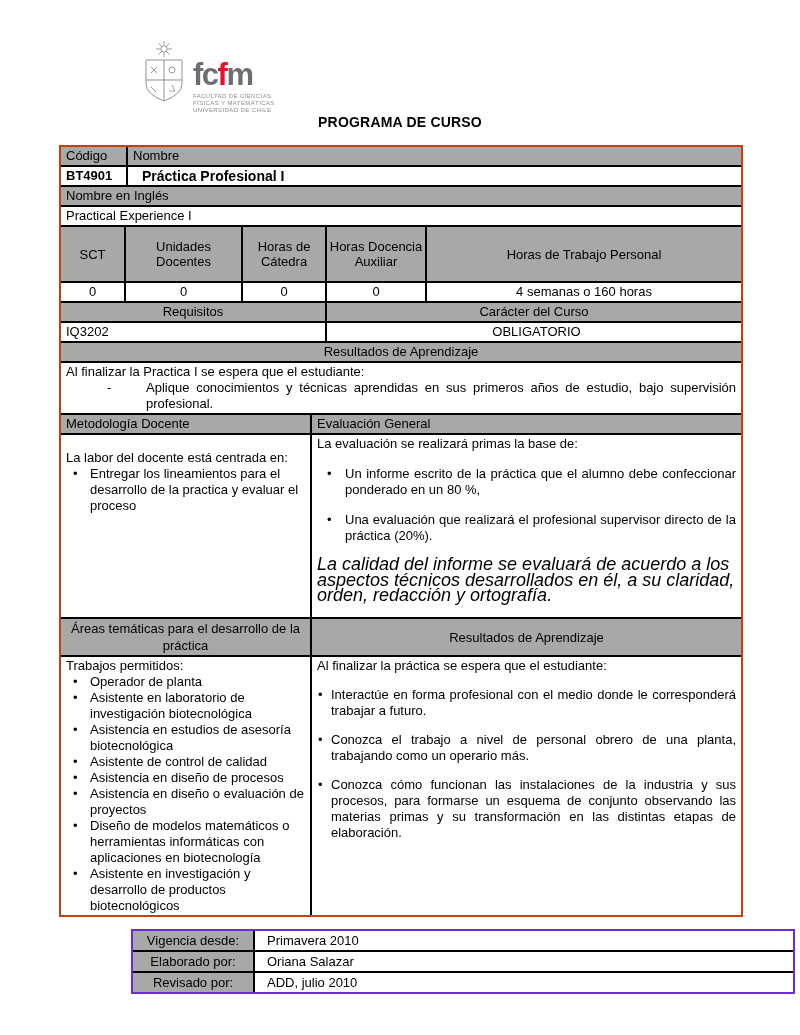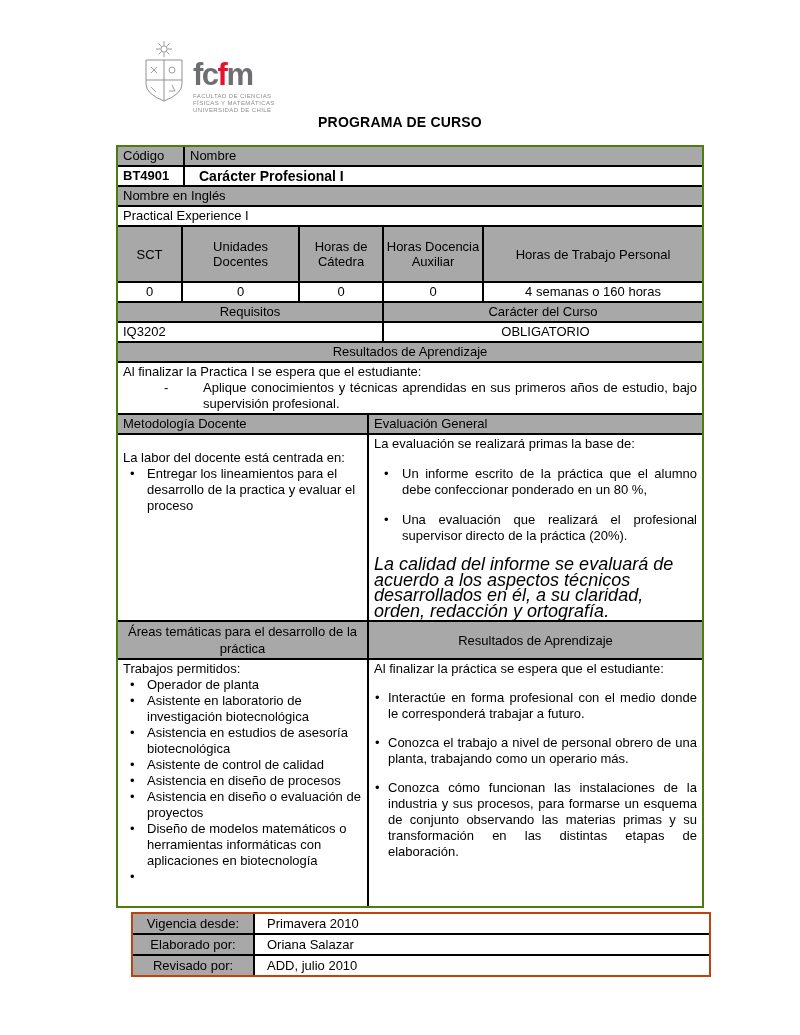--- a/index.html
+++ b/index.html
@@ -13,21 +13,21 @@
   .header { position:relative; height:145px; }
   .logo { position:absolute; left:139px; top:40px; display:flex; align-items:flex-start; }
   .shield { width:50px; height:64px; }
   .logo-right { margin-left:4px; padding-top:20px; }
   .fcfm { font-weight:bold; font-size:31px; line-height:30px; letter-spacing:-1.5px; color:#6d6e71; }
   .fcfm .mid { color:#e8112d; }
   .logo-sub { margin-top:3px; font-size:6px; line-height:7px; letter-spacing:0.4px; color:#8a8c8e; white-space:pre-line; }
   .doc-title { position:absolute; top:114px; left:0; width:100%; text-align:center; font-weight:bold; font-size:14px; letter-spacing:0.2px; }
 
   
-  .tbl { margin-left:116px; width:588px; border:2px solid #4d7c0f; background:#fff; }
+  .tbl { margin-left:59px; width:684px; border:2px solid #c2410c; background:#fff; }
   .row { display:grid; }
   .row + .row { border-top:2px solid #000; }
   .cell { border-right:2px solid #000; padding:1px 5px; line-height:16px; min-width:0; }
   .cell:last-child { border-right:none; }
   .hdr { background:#a8a8a8; }
   .ctr { text-align:center; }
   .jst { text-align:justify; }
   .bold { font-weight:bold; }
 
   .g-codigo { grid-template-columns:67px 1fr; }
@@ -52,21 +52,21 @@
   .r2 .bm { flex:0 0 14px; padding-left:1px; }
 
   .mt14 { margin-top:14px; }
   .mt13 { margin-top:13px; }
   .cell-met { min-height:182px; }
   .cell-areas { min-height:246px; }
   .note { font-style:italic; font-size:18px; line-height:15.5px; margin-top:13px; }
   .hdr-areas { display:flex; align-items:center; justify-content:center; text-align:center; line-height:17px; min-height:36px; }
 
   
-  .ftbl { margin-left:131px; margin-top:4px; width:580px; border:2px solid #c2410c; }
+  .ftbl { margin-left:131px; margin-top:12px; width:664px; border:2px solid #6d28d9; }
   .ftbl .row { grid-template-columns:122px 1fr; }
   .ftbl .cell { line-height:17px; }
   .flabel { text-align:center; }
   .fvalue { padding-left:12px; }
 </style>
 </head>
 <body>
 
 <div class="header">
   <div class="logo">
@@ -102,21 +102,21 @@
 </div>
 
 <div class="tbl">
 
   <div class="row g-codigo">
     <div class="cell hdr">Código</div>
     <div class="cell hdr">Nombre</div>
   </div>
   <div class="row g-codigo">
     <div class="cell bold">BT4901</div>
-    <div class="cell bold course-name">Carácter Profesional I</div>
+    <div class="cell bold course-name">Práctica Profesional I</div>
   </div>
   <div class="row g-full">
     <div class="cell hdr">Nombre en Inglés</div>
   </div>
   <div class="row g-full">
     <div class="cell">Practical Experience I</div>
   </div>
 
   <div class="row g-hours hours-hdr">
     <div class="cell hdr">SCT</div>
@@ -211,20 +211,21 @@
       <div class="bl ar">
           <span class="bm">•</span>
           <span>Asistencia en diseño o evaluación de proyectos</span>
         </div>
       <div class="bl ar">
           <span class="bm">•</span>
           <span>Diseño de modelos matemáticos o herramientas informáticas con aplicaciones en biotecnología</span>
         </div>
       <div class="bl ar">
           <span class="bm">•</span>
+          <span>Asistente en investigación y desarrollo de productos biotecnológicos</span>
         </div>
     </div>
     <div class="cell cell-areas">
       <div>Al finalizar la práctica se espera que el estudiante:</div>
       <div class="bl r2 jst mt13">
           <span class="bm">•</span>
           <span>Interactúe en forma profesional con el medio donde le corresponderá trabajar a futuro.</span>
         </div>
       <div class="bl r2 jst mt13">
           <span class="bm">•</span>

